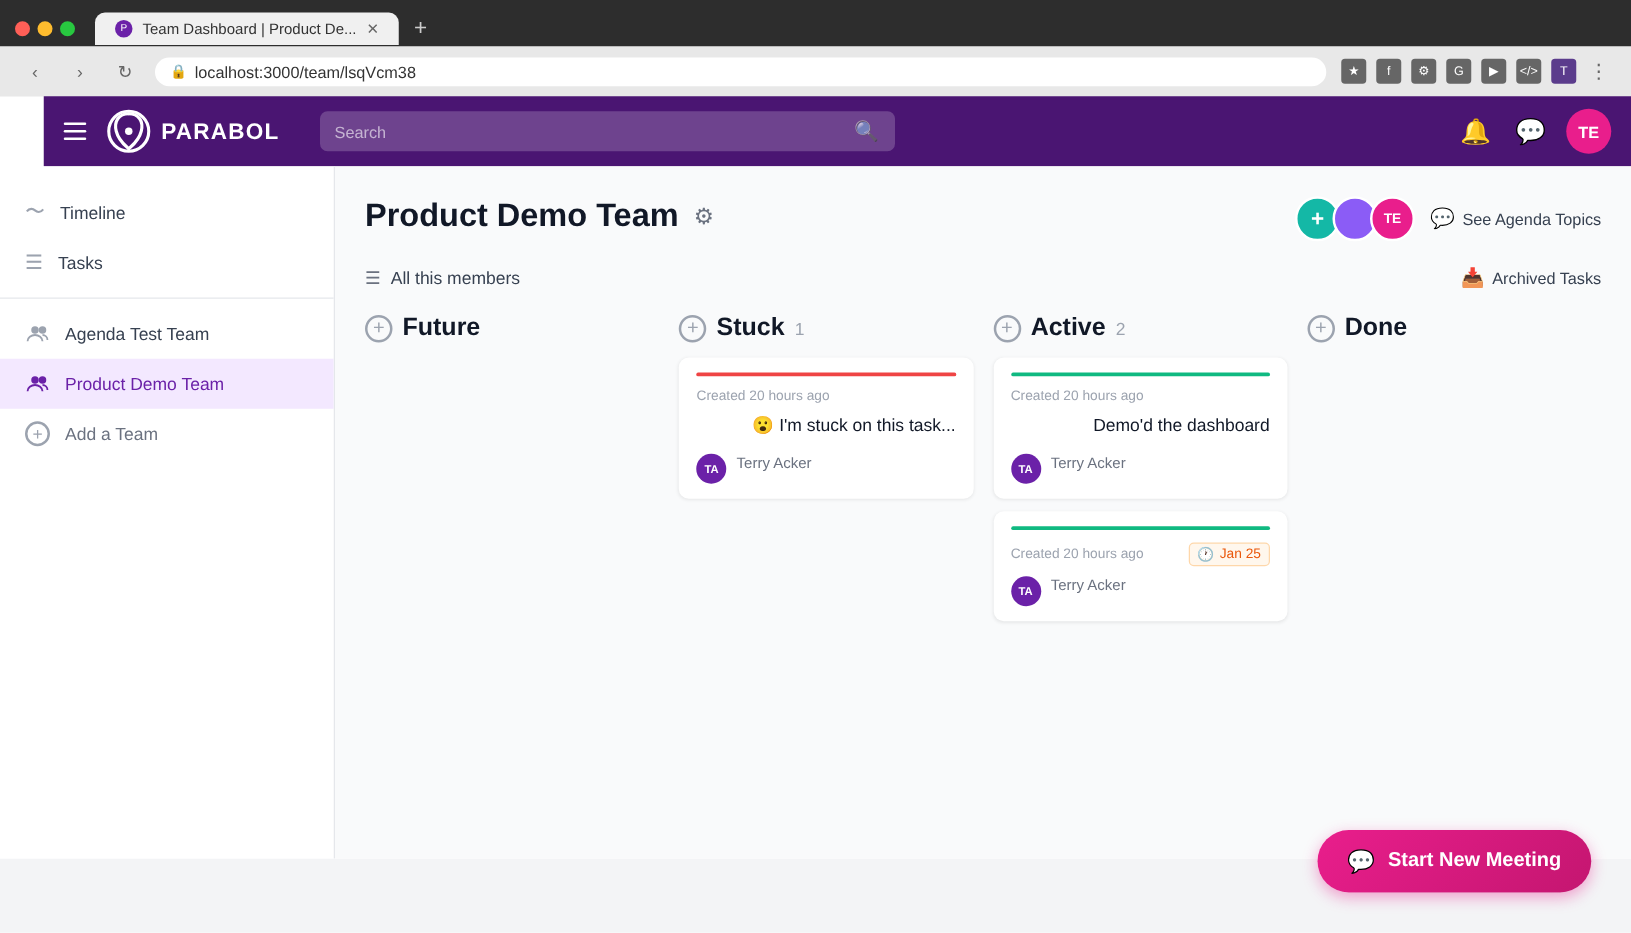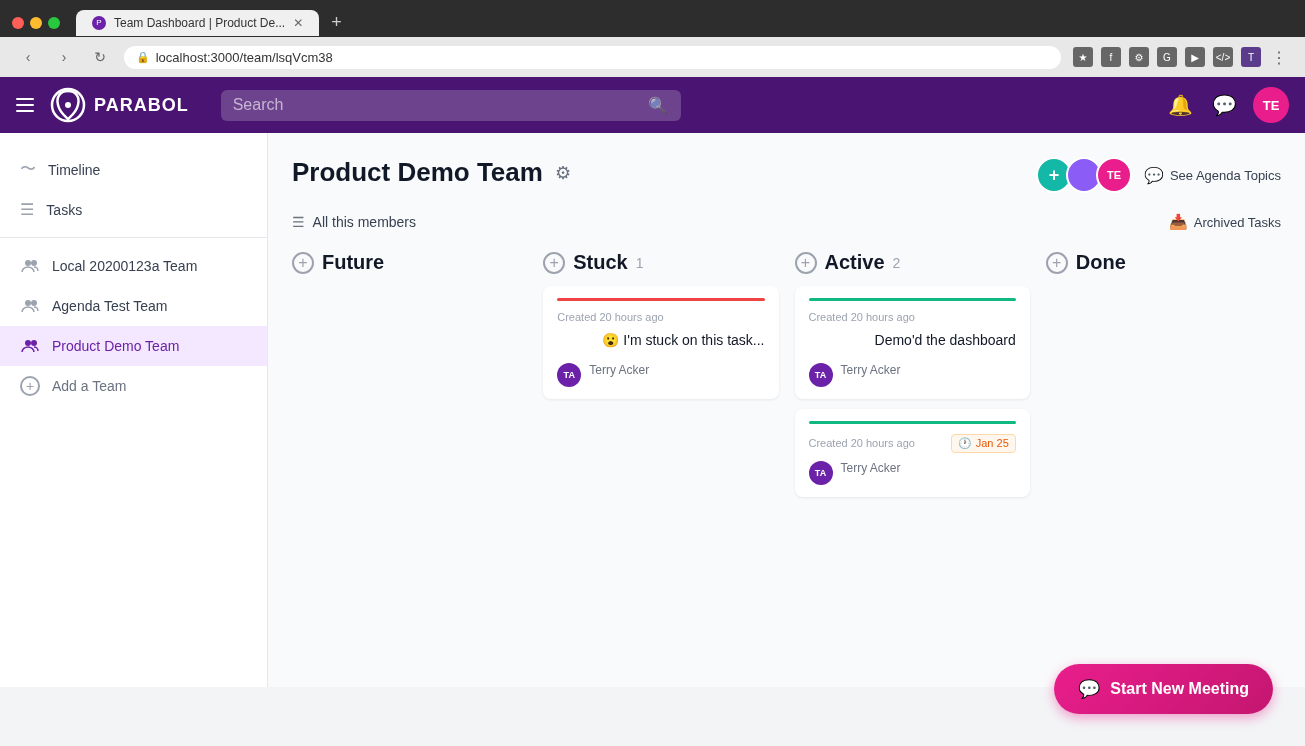--- a/index.html
+++ b/index.html
@@ -88,20 +88,21 @@
 
     
     .navbar {
       background: #4a1572;
       height: 56px;
       display: flex;
       align-items: center;
       padding: 0 16px;
       gap: 16px;
       flex-shrink: 0;
+      margin-left: 35px;
     }
     .navbar-menu-btn {
       background: none; border: none; cursor: pointer;
       display: flex; flex-direction: column; gap: 4px;
     }
     .hamburger-line {
       width: 18px; height: 2px; background: white; border-radius: 1px;
     }
     .navbar-logo {
       display: flex; align-items: center; gap: 8px;
@@ -120,21 +121,21 @@
     .search-input-wrapper {
       background: rgba(255,255,255,0.2);
       border-radius: 6px;
       display: flex;
       align-items: center;
       padding: 6px 12px;
       gap: 8px;
     }
     .search-input {
       background: none; border: none; outline: none;
-      color: rgba(255,255,255,0.7); font-size: 16px;
+      color: rgba(255,255,255,0.7); font-size: 13px;
       width: 100%;
     }
     .search-input::placeholder { color: rgba(255,255,255,0.6); }
     .search-icon { color: rgba(255,255,255,0.7); font-size: 16px; }
     .navbar-actions {
       margin-left: auto;
       display: flex;
       align-items: center;
       gap: 12px;
     }
@@ -490,31 +491,20 @@
       <div class="sidebar-divider"></div>
       <div class="sidebar-item">
         <span class="sidebar-team-icon">
           <svg width="18" height="18" viewBox="0 0 18 18" fill="none">
               <circle cx="7" cy="6" r="3" fill="#9ca3af"></circle>
               <circle cx="13" cy="6" r="3" fill="#9ca3af"></circle>
               <path d="M1 15c0-3 3-5 6-5s6 2 6 5" stroke="#9ca3af" stroke-width="1.5" fill="none"></path>
               <path d="M13 10c2 0 4 1.5 4 4" stroke="#9ca3af" stroke-width="1.5" fill="none"></path>
             </svg>
         </span>
-        <span>Local 20200123a Team</span>
-      </div>
-      <div class="sidebar-item">
-        <span class="sidebar-team-icon">
-          <svg width="18" height="18" viewBox="0 0 18 18" fill="none">
-              <circle cx="7" cy="6" r="3" fill="#9ca3af"></circle>
-              <circle cx="13" cy="6" r="3" fill="#9ca3af"></circle>
-              <path d="M1 15c0-3 3-5 6-5s6 2 6 5" stroke="#9ca3af" stroke-width="1.5" fill="none"></path>
-              <path d="M13 10c2 0 4 1.5 4 4" stroke="#9ca3af" stroke-width="1.5" fill="none"></path>
-            </svg>
-        </span>
         <span>Agenda Test Team</span>
       </div>
       <div class="sidebar-item active">
         <span class="sidebar-team-icon">
           <svg width="18" height="18" viewBox="0 0 18 18" fill="none">
               <circle cx="7" cy="6" r="3" fill="#6b21a8"></circle>
               <circle cx="13" cy="6" r="3" fill="#6b21a8"></circle>
               <path d="M1 15c0-3 3-5 6-5s6 2 6 5" stroke="#6b21a8" stroke-width="1.5" fill="none"></path>
               <path d="M13 10c2 0 4 1.5 4 4" stroke="#6b21a8" stroke-width="1.5" fill="none"></path>
             </svg>

